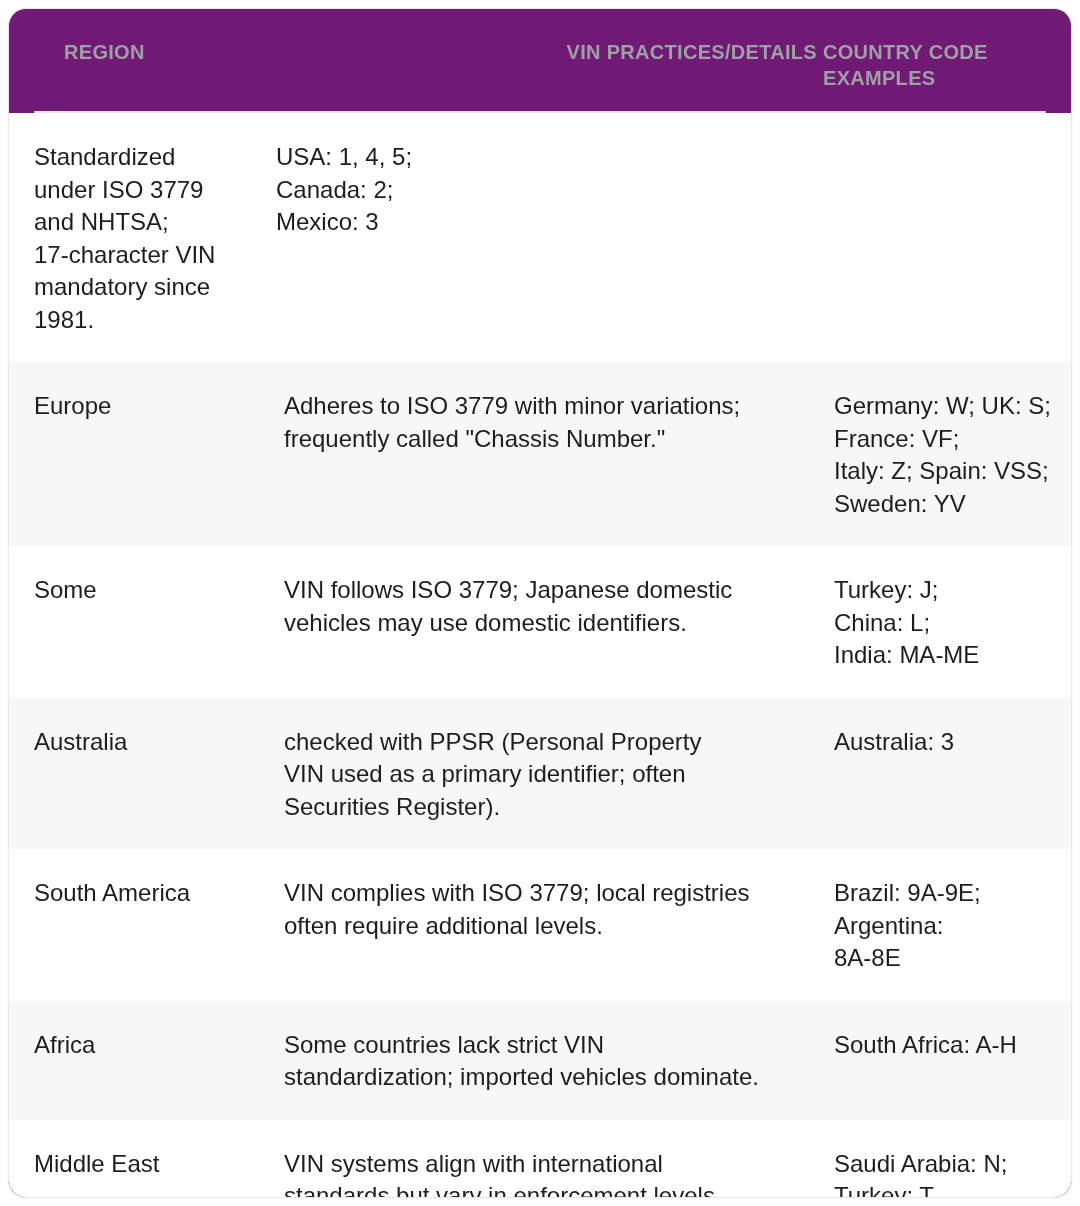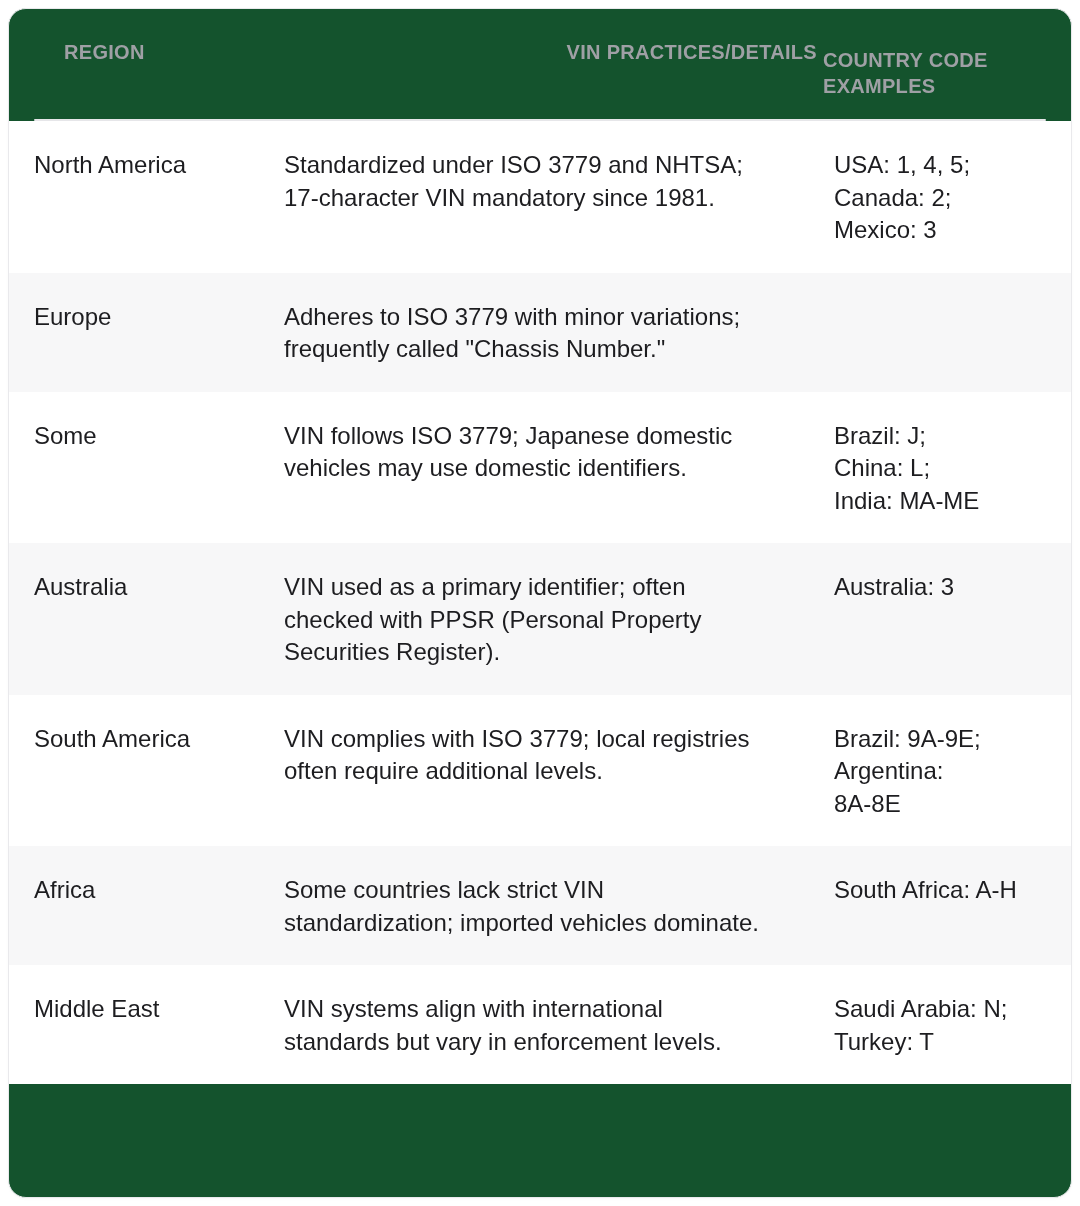--- a/index.html
+++ b/index.html
@@ -6,42 +6,42 @@
   html, body {
     width: 1080px;
     height: 1206px;
     background: #ffffff;
     font-family: "Liberation Sans", "DejaVu Sans", sans-serif;
   }
   .card {
     margin: 8px;
     width: 1064px;
     height: 1190px;
-    background: #14532d;
+    background: #701a75;
     border: 1.5px solid #e9e9ec;
     border-radius: 18px;
     overflow: hidden;
     box-shadow: 0 1px 3px rgba(0,0,0,0.03);
   }
   .thead {
     display: grid;
     grid-template-columns: 250px 1fr 254px;
     padding-top: 30px;
     padding-bottom: 20px;
   }
   .th {
     font-size: 20px;
     line-height: 26px;
     font-weight: 700;
     letter-spacing: 0.3px;
     color: #9fa0a5;
   }
   .th-region  { padding-left: 55px; }
   .th-details { text-align: right; }
-  .th-codes   { padding-left: 6px; padding-right: 58px; margin-top: 8px; }
+  .th-codes   { padding-left: 6px; padding-right: 58px; }
   .header-divider {
     height: 2px;
     background: #e6e6e9;
     margin: 0 25px;
     border-radius: 1px;
   }
   .row {
     display: grid;
     grid-template-columns: 250px 1fr 254px;
     padding: 28px 0 26px 0;
@@ -64,58 +64,63 @@
 <div class="card">
 
   <div class="thead">
     <div class="th th-region">REGION</div>
     <div class="th th-details">VIN PRACTICES/DETAILS</div>
     <div class="th th-codes">COUNTRY CODE EXAMPLES</div>
   </div>
   <div class="header-divider"></div>
 
   <div class="row">
-    <div class="td td-region">North America</div>
     <div class="td td-details">
       <span class="line">Standardized under ISO 3779 and NHTSA;</span>
       <span class="line">17-character VIN mandatory since 1981.</span>
     </div>
     <div class="td td-codes">
       <span class="line">USA: 1, 4, 5;</span>
       <span class="line">Canada: 2;</span>
       <span class="line">Mexico: 3</span>
     </div>
   </div>
 
   <div class="row alt">
     <div class="td td-region">Europe</div>
     <div class="td td-details">
       <span class="line">Adheres to ISO 3779 with minor variations;</span>
       <span class="line">frequently called "Chassis Number."</span>
     </div>
+    <div class="td td-codes">
+      <span class="line">Germany: W; UK: S;</span>
+      <span class="line">France: VF;</span>
+      <span class="line">Italy: Z; Spain: VSS;</span>
+      <span class="line">Sweden: YV</span>
+    </div>
   </div>
 
   <div class="row">
     <div class="td td-region">Some</div>
     <div class="td td-details">
       <span class="line">VIN follows ISO 3779; Japanese domestic</span>
       <span class="line">vehicles may use domestic identifiers.</span>
     </div>
     <div class="td td-codes">
-      <span class="line">Brazil: J;</span>
+      <span class="line">Turkey: J;</span>
       <span class="line">China: L;</span>
       <span class="line">India: MA-ME</span>
     </div>
   </div>
 
   <div class="row alt">
     <div class="td td-region">Australia</div>
     <div class="td td-details">
+      <span class="line">checked with PPSR (Personal Property</span>
       <span class="line">VIN used as a primary identifier; often</span>
-      <span class="line">checked with PPSR (Personal Property</span>
       <span class="line">Securities Register).</span>
     </div>
     <div class="td td-codes">
       <span class="line">Australia: 3</span>
     </div>
   </div>
 
   <div class="row">
     <div class="td td-region">South America</div>
     <div class="td td-details">

